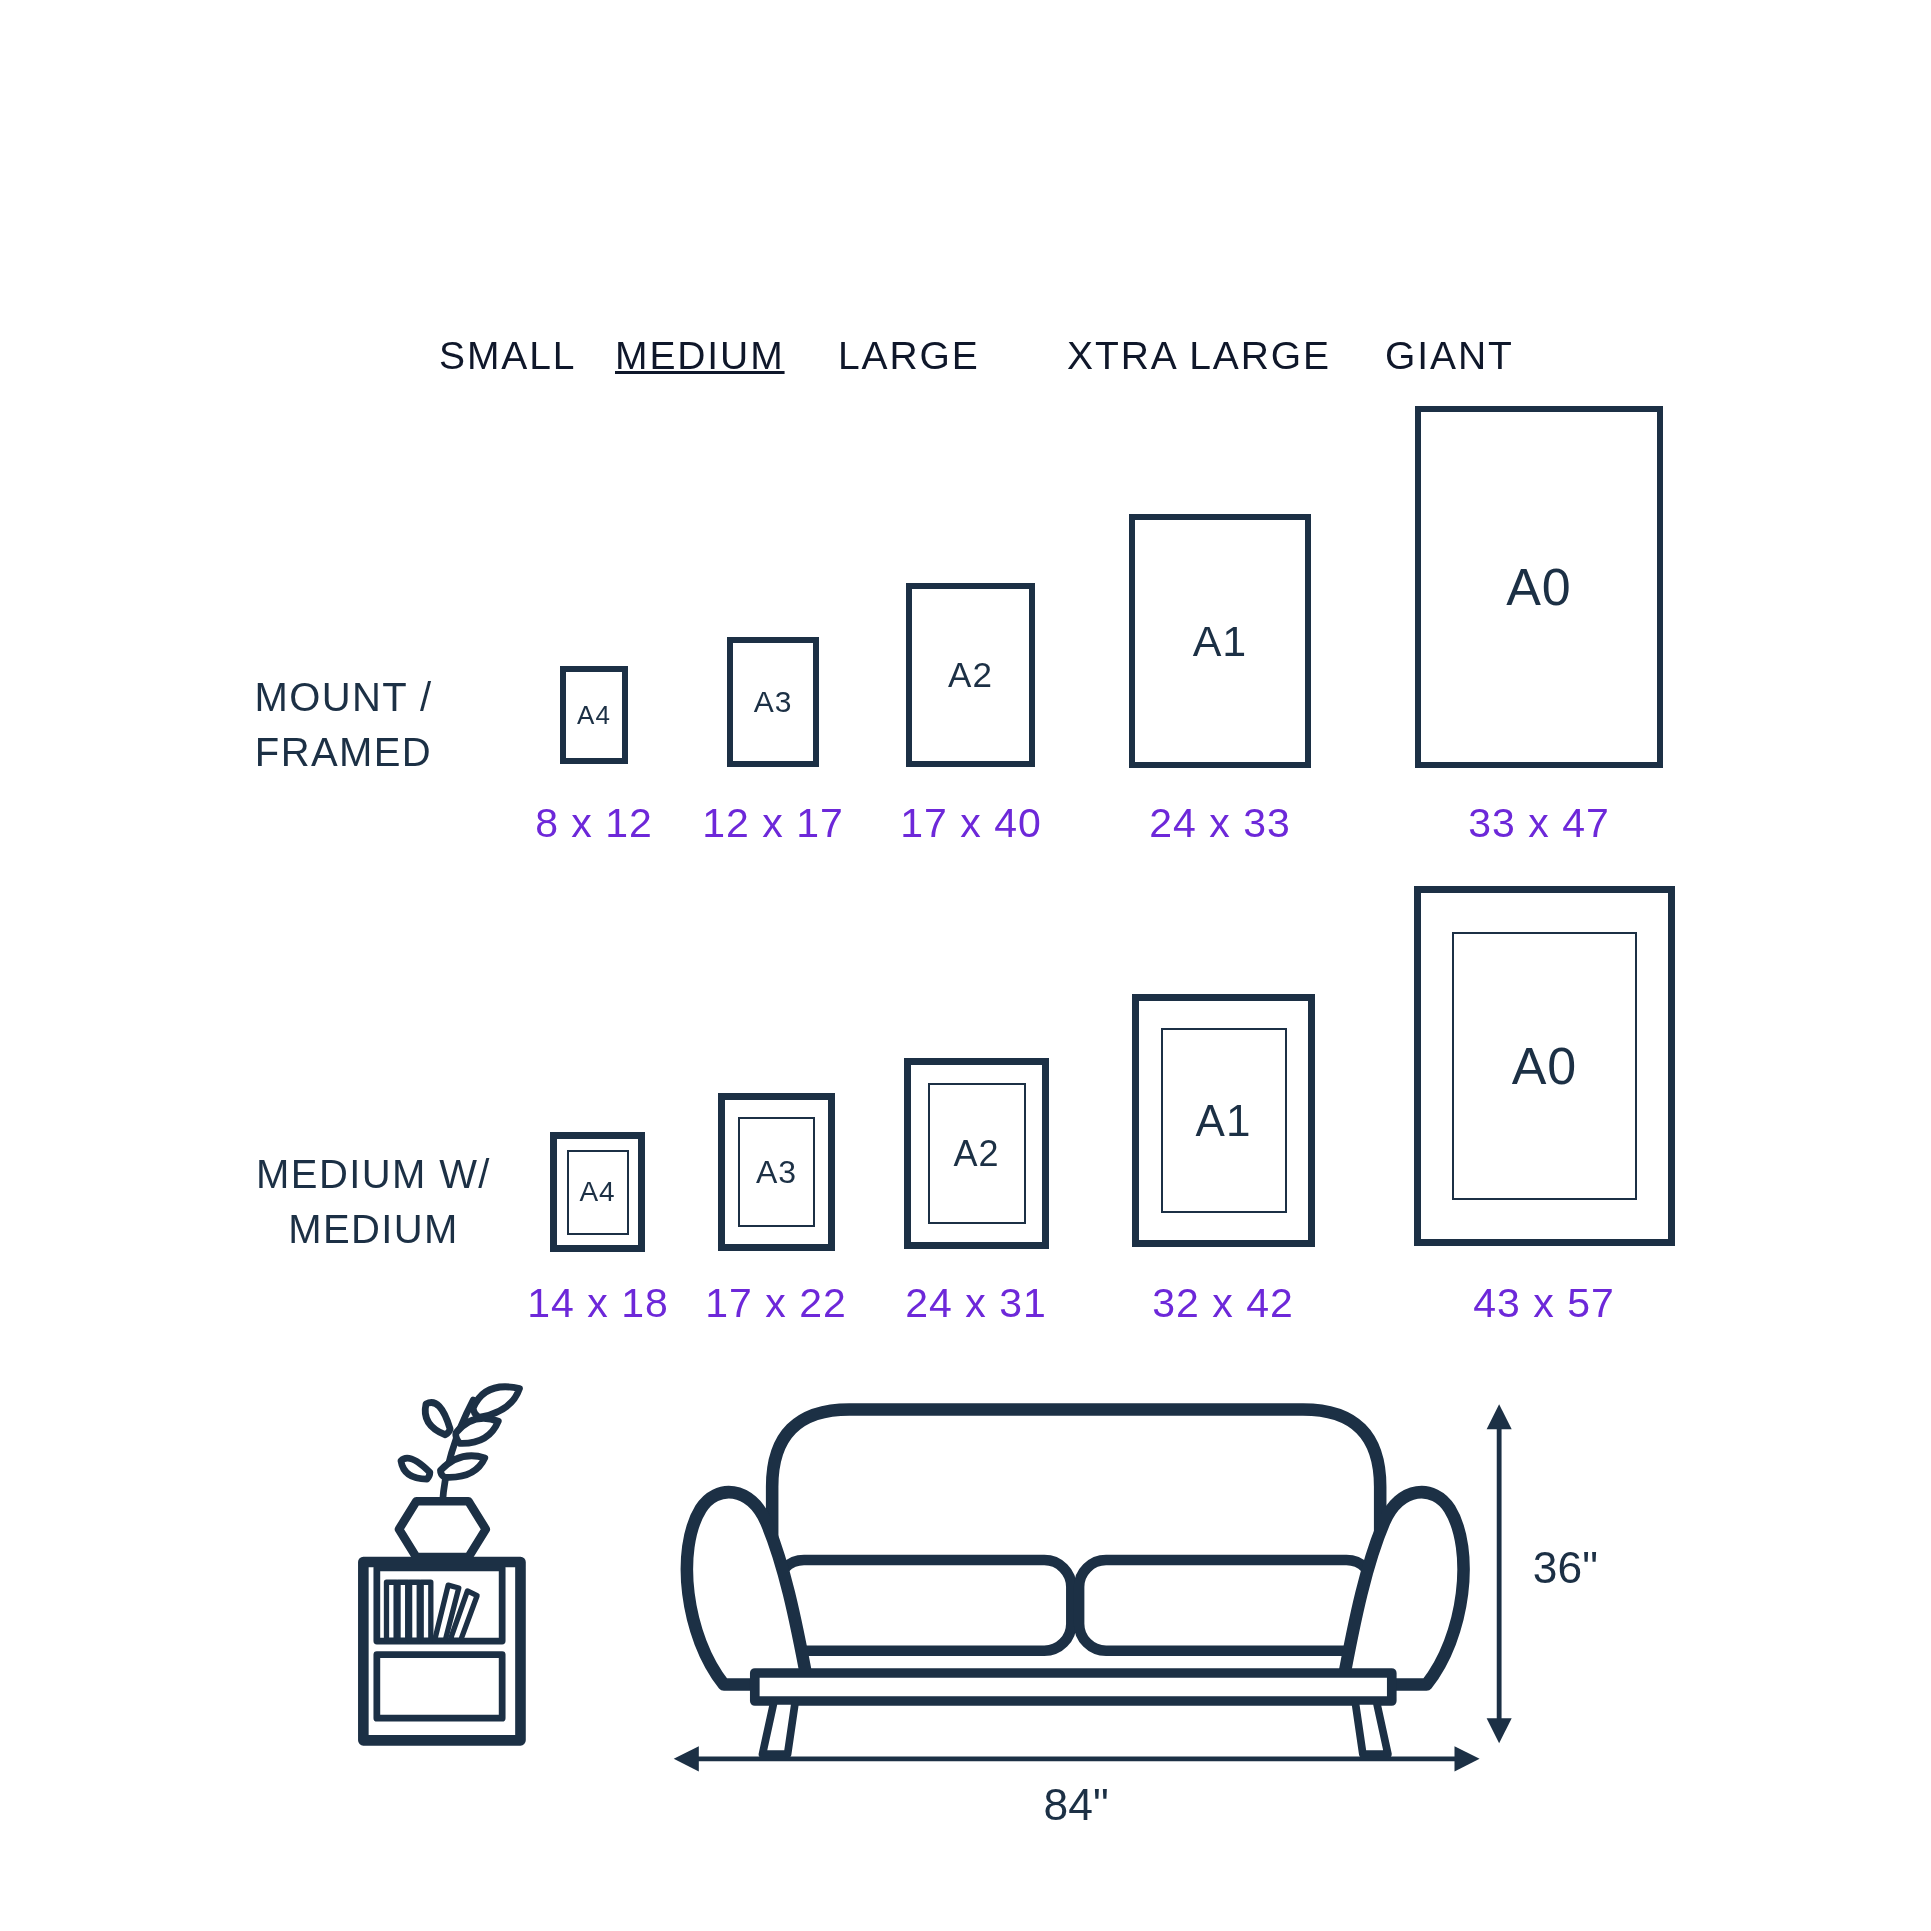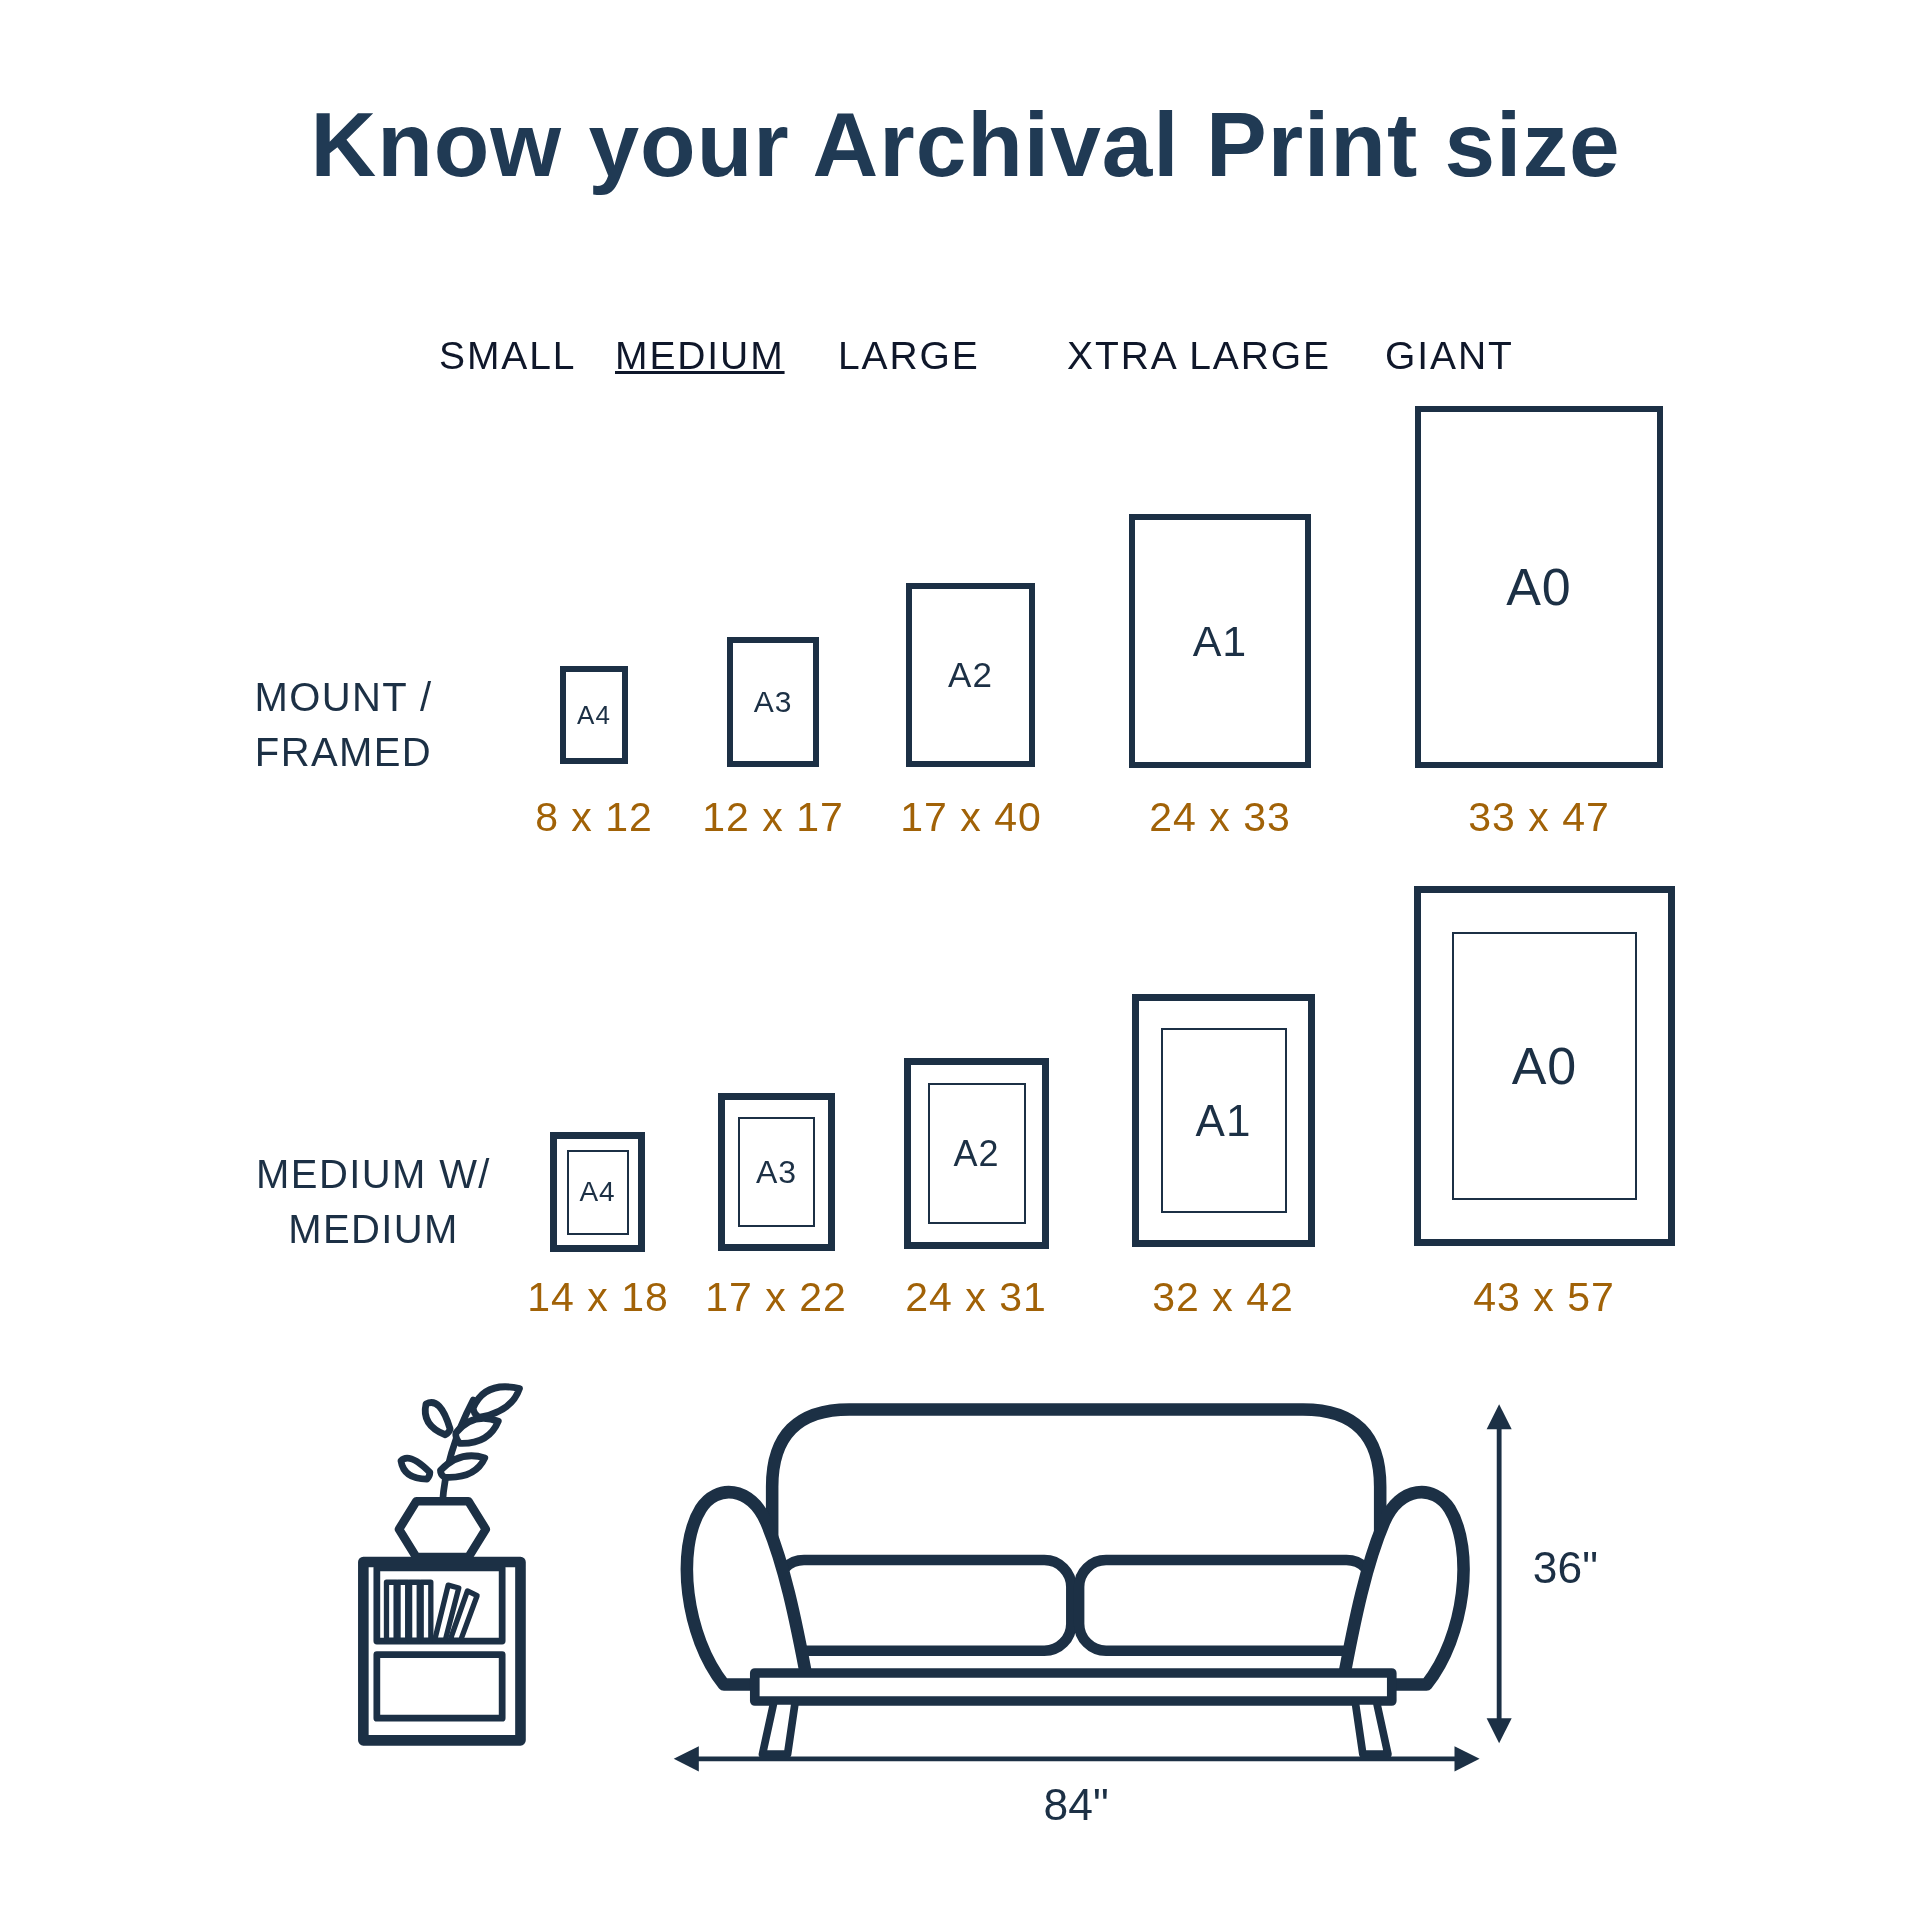--- a/index.html
+++ b/index.html
@@ -24,32 +24,31 @@
   .print-box span{color:#1c3045;font-weight:500;letter-spacing:1px;}
   .frame-box{
     position:absolute;box-sizing:border-box;border:7.7px solid #1c3045;background:#ffffff;
   }
   .mount{
     position:absolute;inset:0;margin:auto;box-sizing:border-box;border:2.9px solid #1c3045;
     display:flex;align-items:center;justify-content:center;background:#ffffff;
   }
   .mount span{color:#1c3045;font-weight:500;letter-spacing:1px;}
   .size-label{
-    position:absolute;width:290px;text-align:center;color:#a16207;
-    font-size:41px;font-weight:500;letter-spacing:1px;
+    position:absolute;width:290px;text-align:center;color:#6d28d9;
+    font-size:41px;font-weight:500;letter-spacing:1px;margin-top:6px;
   }
   svg{position:absolute;overflow:visible;}
   svg text{font-family:"Liberation Sans", sans-serif;fill:#1c3045;font-weight:500;}
 </style>
 </head>
 <body>
 
 <div id="canvas">
 
-  <div class="page-title">Know your Archival Print size</div>
 
   <div class="col-header" style="left:439px;">SMALL</div>
   <div class="col-header" style="left:615px;text-decoration:underline;">MEDIUM</div>
   <div class="col-header" style="left:816px;padding-left:22px;">LARGE</div>
   <div class="col-header" style="left:1067px;">XTRA LARGE</div>
   <div class="col-header" style="left:1385px;">GIANT</div>
 
   <div class="row-label" style="left:189px;top:670px;">
     <div>MOUNT /</div>
     <div>FRAMED</div>

